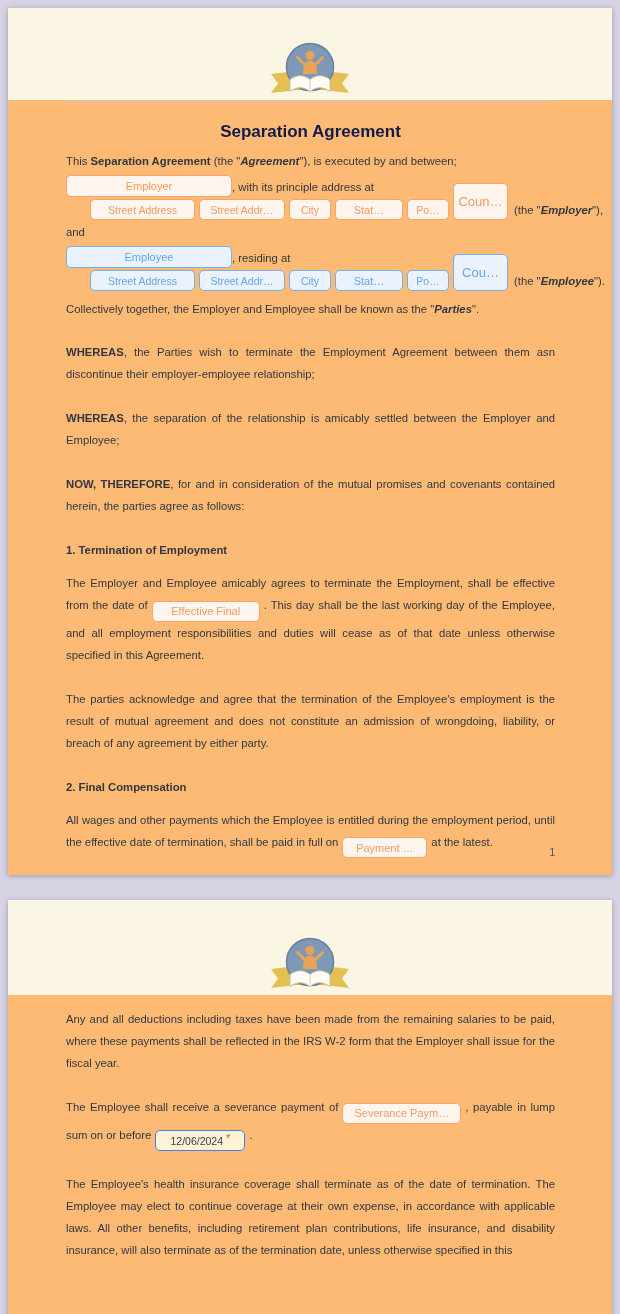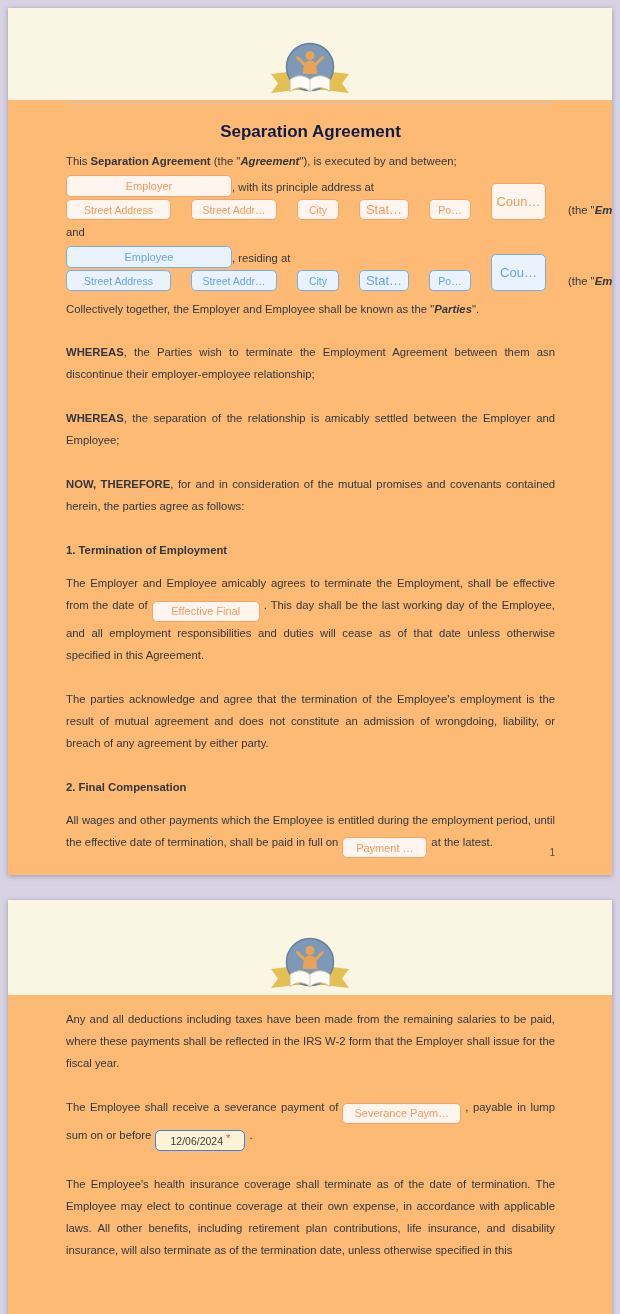--- a/index.html
+++ b/index.html
@@ -22,31 +22,31 @@
   .content2 { padding-top: 13px; }
   .title { font-size: 17px; line-height: 22px; text-align: center; color: #101A4A; margin: 17px 0 8px; font-weight: bold; }
   p { margin: 0; }
   .intro { margin-bottom: 2px; line-height: 21px; }
   .para { margin-bottom: 22px; }
   h2 { font-size: 11.3px; line-height: 22px; margin: 0 0 11px; color: #32373F; font-weight: bold; }
   .and { line-height: 17px; margin: 4px 0 4px; }
   .single { margin: 7px 0 21px; }
   .row { display: flex; align-items: flex-end; }
   .row.fe { height: 23px; margin-bottom: 1px; }
-  .addr { gap: 20px; height: 22px; margin-bottom: 1px; }
+  .addr { gap: 4px; height: 22px; margin-bottom: 1px; margin-left: 24px; }
   .rowtext { line-height: 19px; white-space: nowrap; }
   .suffix { margin-left: 2px; }
   .field { display: flex; align-items: center; justify-content: center; border-radius: 5px; overflow: hidden; white-space: nowrap; flex-shrink: 0; }
   .orange { border: 1px solid #F7A468; background: #FEF5EE; color: #F49B60; }
   .blue   { border: 1px solid #76AFEF; background: #EAF3FD; color: #64A5EC; }
   .name { width: 166px; height: 22px; font-size: 11px; }
   .w-a { width: 105px; height: 21px; font-size: 10.5px; }
   .w-b { width: 86px;  height: 21px; font-size: 10.5px; }
   .w-c { width: 42px;  height: 21px; font-size: 10.5px; }
-  .w-d { width: 50px;  height: 21px; font-size: 13px; }
+  .w-d { width: 68px;  height: 21px; font-size: 11px; }
   .w-e { width: 42px;  height: 21px; font-size: 10.5px; }
   .w-f { width: 55px;  height: 37px; font-size: 13px; }
   .ifield { display: inline-flex; vertical-align: -6px; height: 21px; font-size: 11px; margin: 0 4px; padding: 0 4px; }
   .w-eff { width: 108px; }
   .w-pay { width: 85px; }
   .w-sev { width: 119px; }
   .datefield { width: 90px; border: 1px solid #3b82f6; background: #FDF3D4; color: #383D45; font-size: 10.5px; gap: 3px; }
   .req { color: #E2483D; font-size: 11px; transform: translateY(-3px); }
   .page-number { position: absolute; right: 57px; bottom: 11px; font-size: 10px; color: #4A4F58; }
   .i { font-style: italic; }

